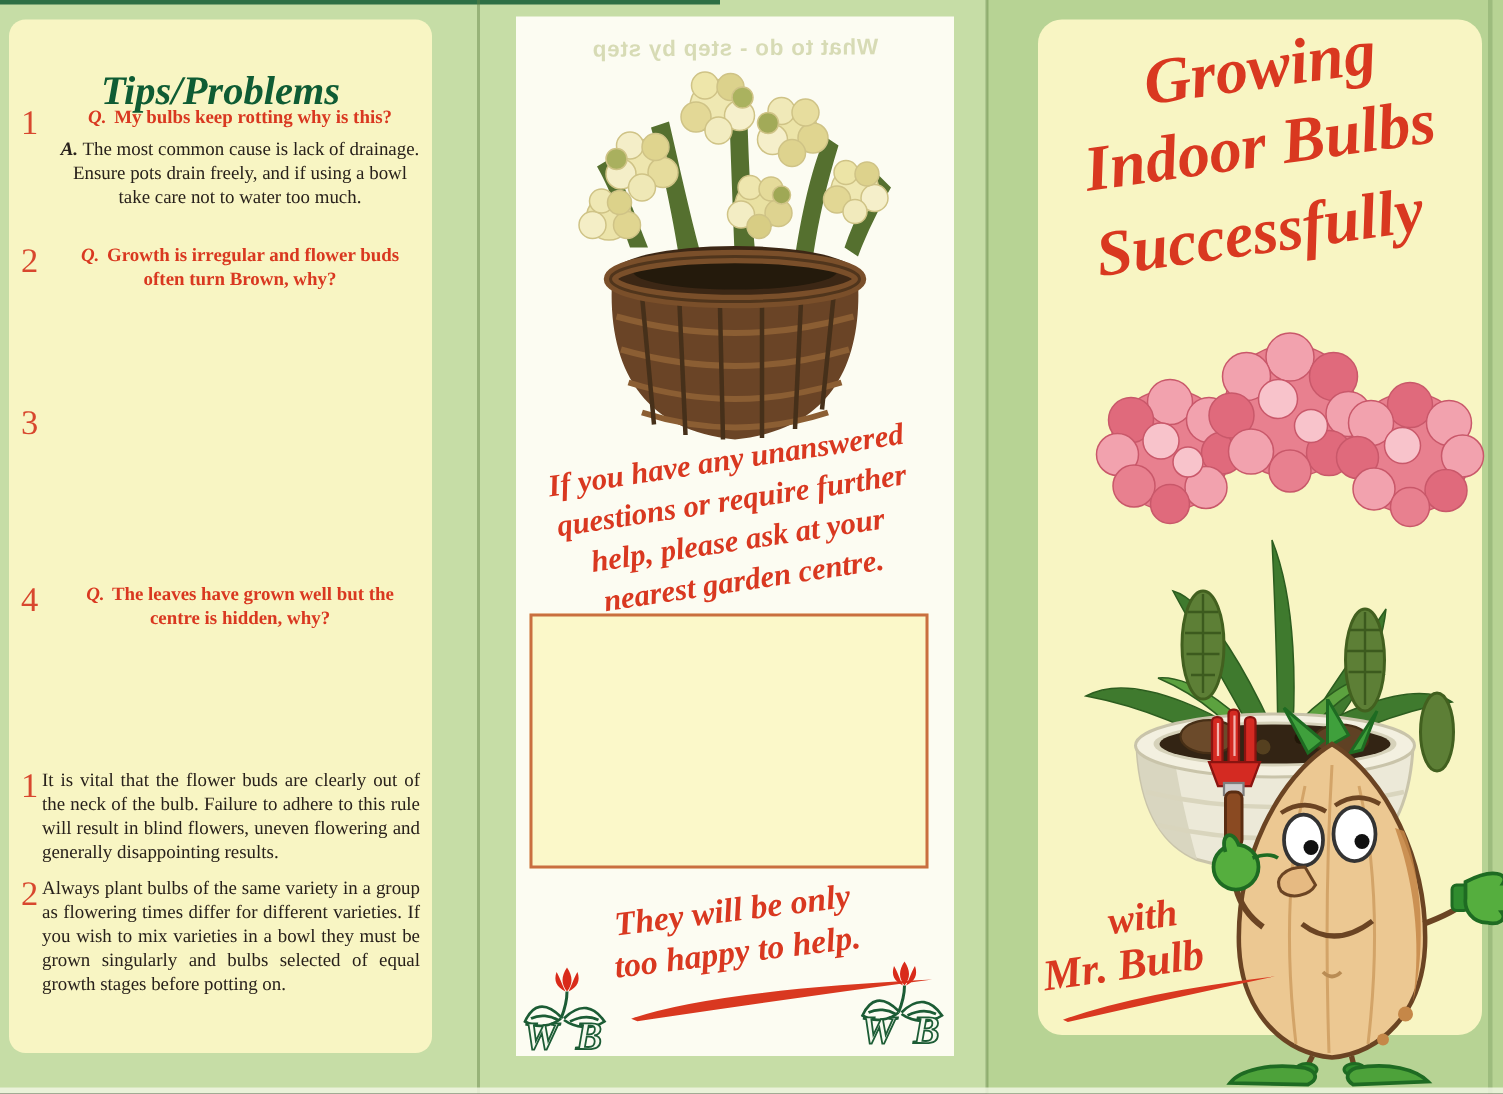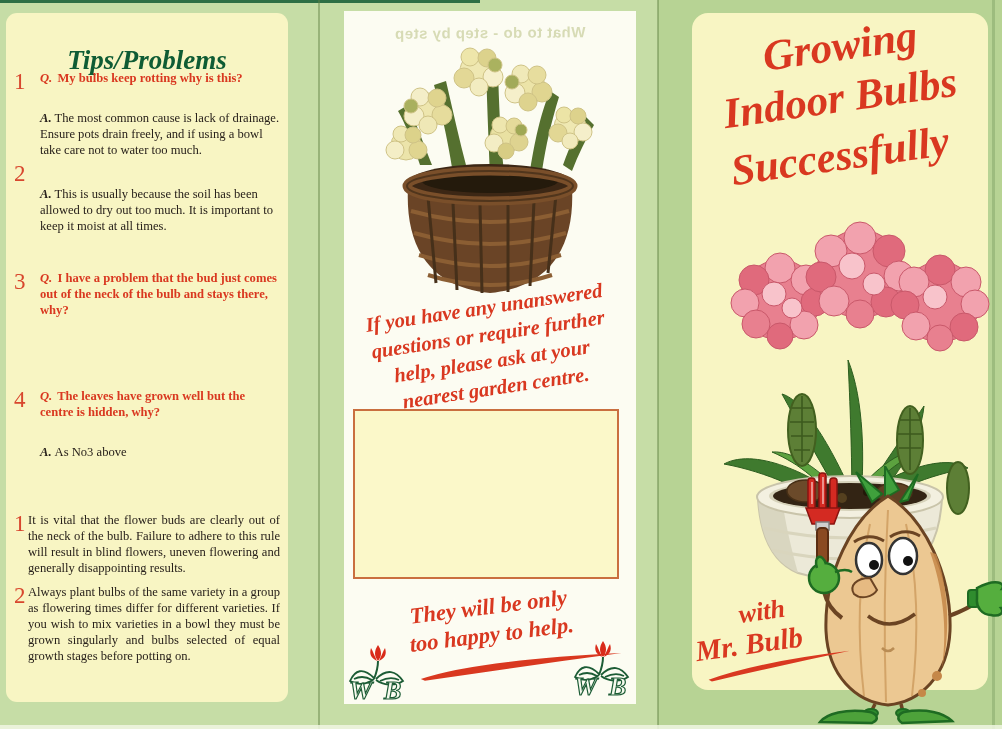--- a/index.html
+++ b/index.html
@@ -16,24 +16,24 @@
 
   
   .panel-left{position:absolute;left:6px;top:13px;width:282px;height:689px;
         background:var(--panel-yellow,#f8f5c3);border-radius:11px;}
   .h-green{position:absolute;left:0;right:0;text-align:center;font-weight:bold;font-style:italic;
         color:var(--heading-green,#0f5c34);}
   #tips-title{top:14px;font-size:27px;}
   #golden-title{top:467px;font-size:28px;}
   .qa{position:absolute;left:12px;width:262px;font-size:12.6px;line-height:16px;color:#28211b;}
   .num{position:absolute;left:-4px;top:0;font-size:23px;line-height:24px;color:var(--number-red,#d8472e);}
-  .qa-body{margin-left:22px;}
+  .qa-body{margin-left:22px;text-align:center;}
   .q{color:var(--accent-red,#d93820);font-weight:bold;}
   .q i{margin-right:2px;}
-  .a{margin-top:24px;}
+  .a{margin-top:5px;}
   .ap{font-weight:bold;font-style:italic;margin-right:3px;}
   .rule .qa-body{text-align:justify;margin-left:10px;}
   #qa1{top:57px}#qa2{top:149px}#qa3{top:257px}#qa4{top:375px}
   #rule1{top:499px}#rule2{top:571px}
 
   
   .panel-mid{position:absolute;left:344px;top:11px;width:292px;height:693px;
         background:var(--panel-white,#fcfcf2);}
   .ghost{position:absolute;top:13px;left:0;right:0;text-align:center;transform:scaleX(-1) rotate(.5deg);
         font-family:"Liberation Sans",sans-serif;font-weight:bold;font-size:15px;
@@ -82,36 +82,34 @@
       <span class="num">1</span>
       <div class="qa-body">
         <div class="q"><i>Q.</i> <span>My bulbs keep rotting why is this?</span></div>
         <div class="a"><span class="ap">A.</span><span>The most common cause is lack of drainage. Ensure pots drain freely, and if using a bowl take care not to water too much.</span></div>
       </div>
     </div>
 
     <div class="qa" id="qa2">
       <span class="num">2</span>
       <div class="qa-body">
-        <div class="a"><span class="ap">A.</span><span>This is usually because the soil has been allowed to dry out too much. It is important to keep it moist at all times.</span></div>
+        <div class="q"><i>Q.</i> <span>Growth is irregular and flower buds often turn Brown, why?</span></div>
       </div>
     </div>
 
     <div class="qa" id="qa3">
       <span class="num">3</span>
       <div class="qa-body">
-        <div class="q"><i>Q.</i> <span>I have a problem that the bud just comes out of the neck of the bulb and stays there, why?</span></div>
       </div>
     </div>
 
     <div class="qa" id="qa4">
       <span class="num">4</span>
       <div class="qa-body">
         <div class="q"><i>Q.</i> <span>The leaves have grown well but the centre is hidden, why?</span></div>
-        <div class="a"><span class="ap">A.</span><span>As No3 above</span></div>
       </div>
     </div>
 
 
     <div class="qa rule" id="rule1">
       <span class="num">1</span>
       <div class="qa-body">It is vital that the flower buds are clearly out of the neck of the bulb. Failure to adhere to this rule will result in blind flowers, uneven flowering and generally disappointing results.</div>
     </div>
 
     <div class="qa rule" id="rule2">

